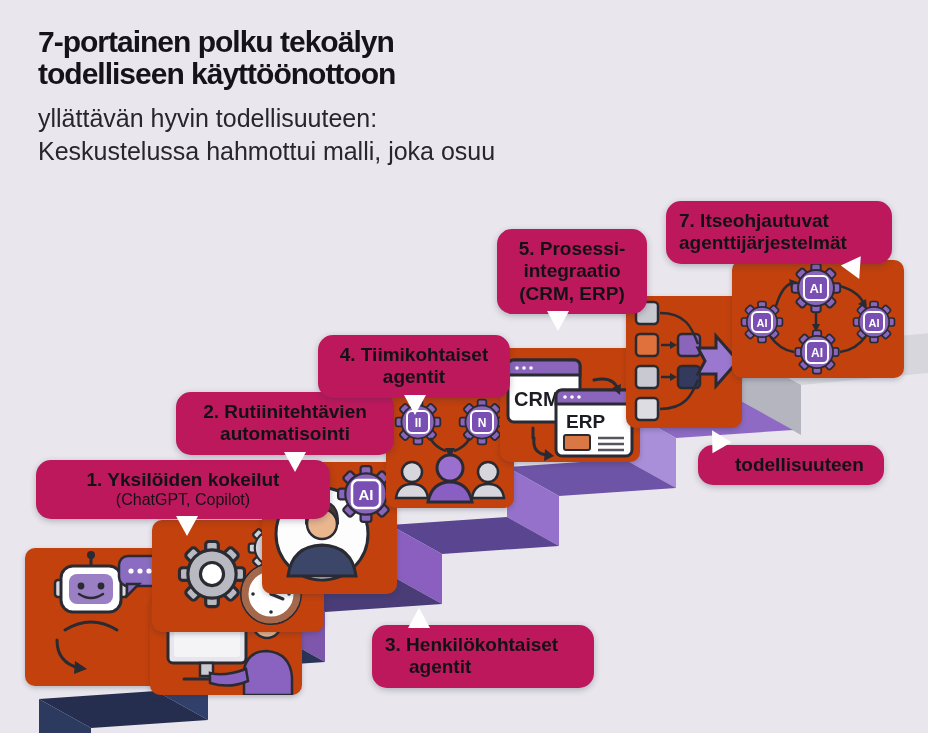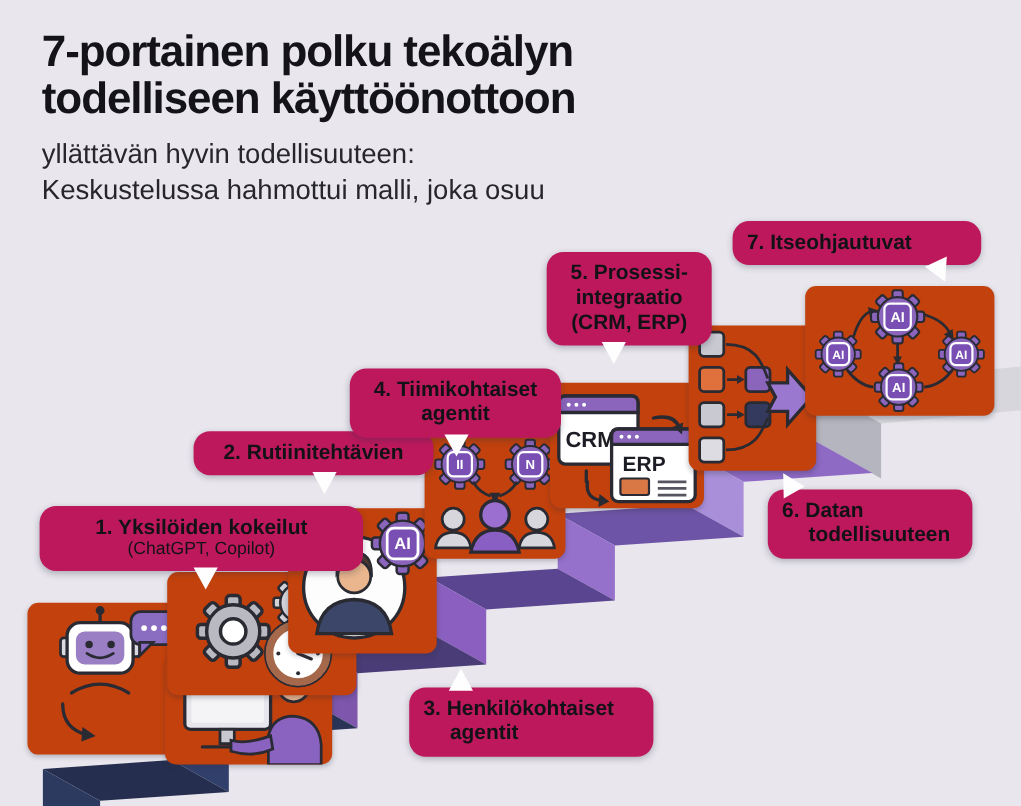--- a/index.html
+++ b/index.html
@@ -1,20 +1,20 @@
 <!DOCTYPE html>
 <html><head>
 <meta charset="utf-8">
 <style>
   html,body{margin:0;padding:0;}
   body{font-family:"Liberation Sans",sans-serif;background:#cfccd6;}
   .canvas{position:relative;width:928px;height:733px;overflow:hidden;background:#e9e7ed;}
   .stairs{position:absolute;left:0;top:0;z-index:1;}
   .hdr{position:absolute;left:38px;top:26px;z-index:3;}
-  .title{font-size:40px;line-height:1.07;font-weight:800;letter-spacing:-1px;color:#141418;}
+  .title{font-size:30px;line-height:1.07;font-weight:800;letter-spacing:-1px;color:#141418;}
   .title span{display:block;}
   .subtitle{margin-top:12px;font-size:25px;line-height:1.32;color:#26262b;font-weight:400;}
   .subtitle span{display:block;}
   .card{position:absolute;background:#c2410c;border-radius:10px;box-shadow:0 2px 5px rgba(45,45,70,.28);z-index:4;}
   .bubble{position:absolute;background:#be185d;border-radius:15px;box-shadow:0 2px 6px rgba(45,45,70,.3);z-index:6;padding:9px 13px;color:#121216;font-weight:700;font-size:19px;line-height:1.18;}
   .bubble.center{text-align:center;}
   .bubble .ln{display:block;}
   .bubble .reg{font-weight:400;font-size:16px;}
   .bubble .ind{padding-left:24px;}
   .tail{position:absolute;width:0;height:0;z-index:5;}
@@ -338,20 +338,21 @@
   </div>
 
   <div class="bubble center" style="left:36px;top:460px;width:268px;">
     <span class="ln">1. Yksilöiden kokeilut</span>
     <span class="ln reg">(ChatGPT, Copilot)</span>
     <div class="tail tail-down" style="left:140px;bottom:-17px;"></div>
   </div>
 
   <div class="bubble center" style="left:176px;top:392px;width:192px;">
     <span class="ln">2. Rutiinitehtävien</span>
+    <span class="ln">automatisointi</span>
     <div class="tail tail-down" style="left:108px;bottom:-17px;"></div>
   </div>
 
   <div class="bubble" style="left:372px;top:625px;width:196px;">
     <span class="ln">3. Henkilökohtaiset</span>
     <span class="ln ind">agentit</span>
     <div class="tail tail-up" style="left:36px;top:-17px;"></div>
   </div>
 
   <div class="bubble center" style="left:318px;top:335px;width:166px;">
@@ -361,23 +362,23 @@
   </div>
 
   <div class="bubble center" style="left:497px;top:229px;width:124px;">
     <span class="ln">5. Prosessi-</span>
     <span class="ln">integraatio</span>
     <span class="ln">(CRM, ERP)</span>
     <div class="tail tail-down" style="left:50px;bottom:-17px;"></div>
   </div>
 
   <div class="bubble" style="left:698px;top:445px;width:160px;">
-    <span class="ln">6. Datan</span>
     <span class="ln ind">todellisuuteen</span>
     <div class="tail tail-up" style="left:8px;top:-16px;transform:rotate(-30deg);"></div>
   </div>
 
   <div class="bubble" style="left:666px;top:201px;width:200px;">
     <span class="ln">7. Itseohjautuvat</span>
+    <span class="ln">agenttijärjestelmät</span>
     <div class="tail tail-down" style="right:26px;bottom:-16px;transform:rotate(-25deg);"></div>
   </div>
 
 </div>
 
 </body></html>

